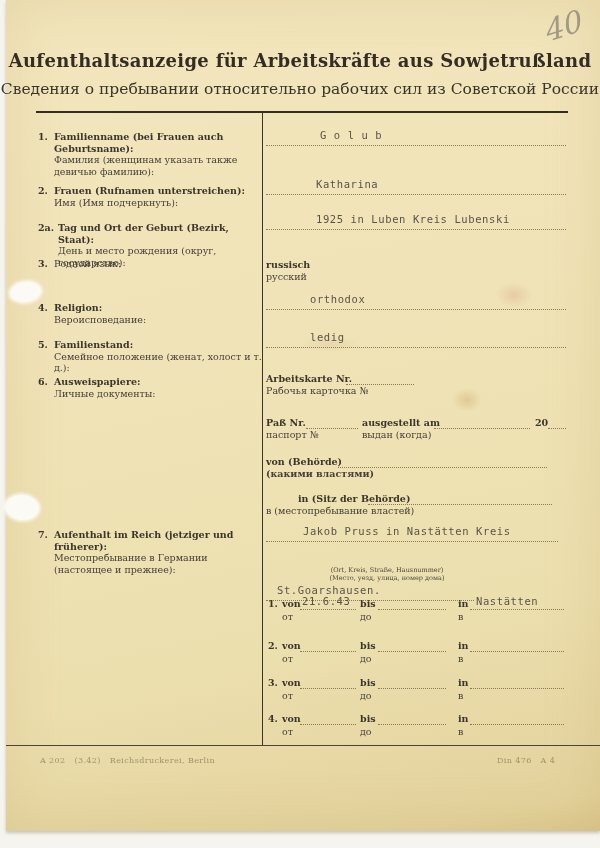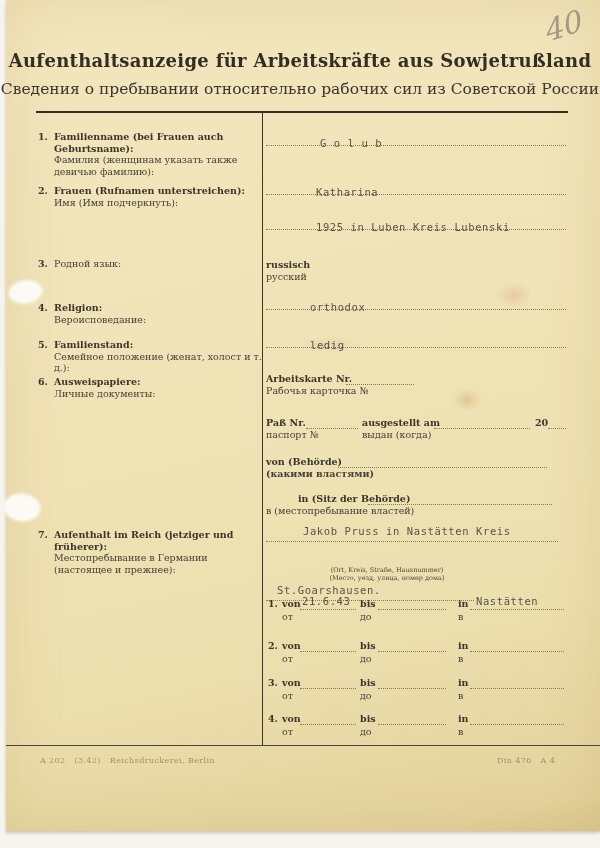--- a/index.html
+++ b/index.html
@@ -37,21 +37,21 @@
 
   .flabel { position:absolute; left:38px; width:224px; line-height:11.5px; }
   .fnum { position:absolute; left:0; top:0; }
   .fbody { margin-left:16px; }
   .wide .fbody { margin-left:20px; }
   .f1 { top:131px; } .f2 { top:185px; } .f2a { top:222px; } .f3 { top:258px; }
   .f4 { top:302px; } .f5 { top:339px; } .f6 { top:376px; } .f7 { top:529px; }
 
   .vline { position:absolute; left:266px; width:300px; height:17px;
            border-bottom:1px dotted #8a7b56; }
-  .vline .typed { display:block; line-height:15px;margin-top:8px; }
+  .vline .typed { display:block; line-height:15px; }
   .v1 { top:128px; } .v2 { top:177px; } .v2a { top:212px; } .v4 { top:292px; } .v5 { top:330px; }
   .pl54 { padding-left:54px; } .pl50 { padding-left:50px; } .pl44 { padding-left:44px; }
   .pre3 { position:absolute; left:266px; top:259px; line-height:11.5px; }
 
   .abs { position:absolute; }
   .dots { position:absolute; border-bottom:1px dotted #8a7b56; height:11px; }
   .dotsT { position:absolute; border-bottom:1px dotted #8a7b56; height:13px; }
   .dotsT .typed { display:block; line-height:11px; }
 
   .v7line { position:absolute; left:266px; height:17px; border-bottom:1px dotted #8a7b56; }
@@ -100,20 +100,27 @@
       <div class="ru">Фамилия (женщинам указать также девичью фамилию):</div>
     </div>
   </div>
   <div class="flabel f2">
     <span class="fnum de">2.</span>
     <div class="fbody">
       <div class="de">Frauen (Rufnamen unterstreichen):</div>
       <div class="ru">Имя (Имя подчеркнуть):</div>
     </div>
   </div>
+  <div class="flabel f2a wide">
+    <span class="fnum de">2a.</span>
+    <div class="fbody">
+      <div class="de">Tag und Ort der Geburt (Bezirk, Staat):</div>
+      <div class="ru">День и место рождения (округ, государство):</div>
+    </div>
+  </div>
   <div class="flabel f3">
     <span class="fnum de">3.</span>
     <div class="fbody">
       <div class="ru">Родной язык:</div>
     </div>
   </div>
   <div class="flabel f4">
     <span class="fnum de">4.</span>
     <div class="fbody">
       <div class="de">Religion:</div>

